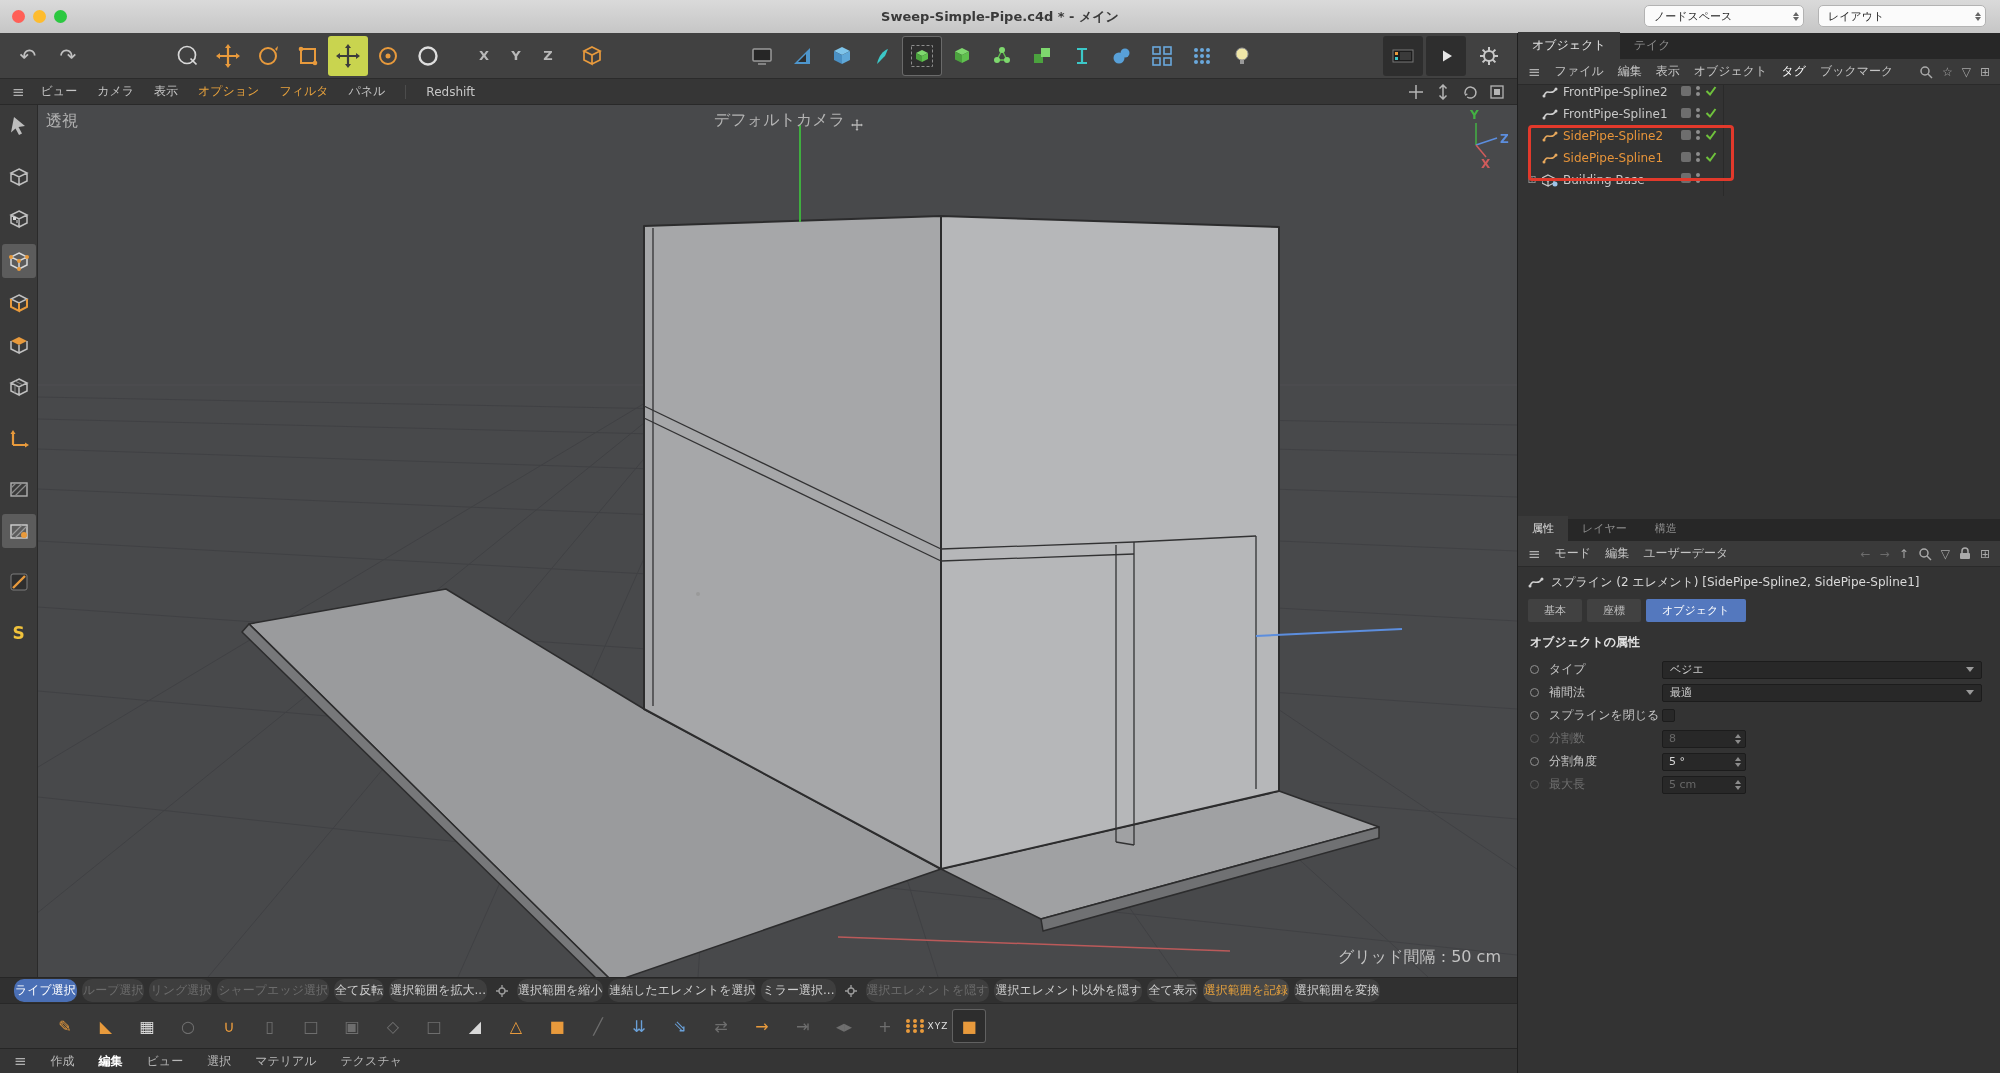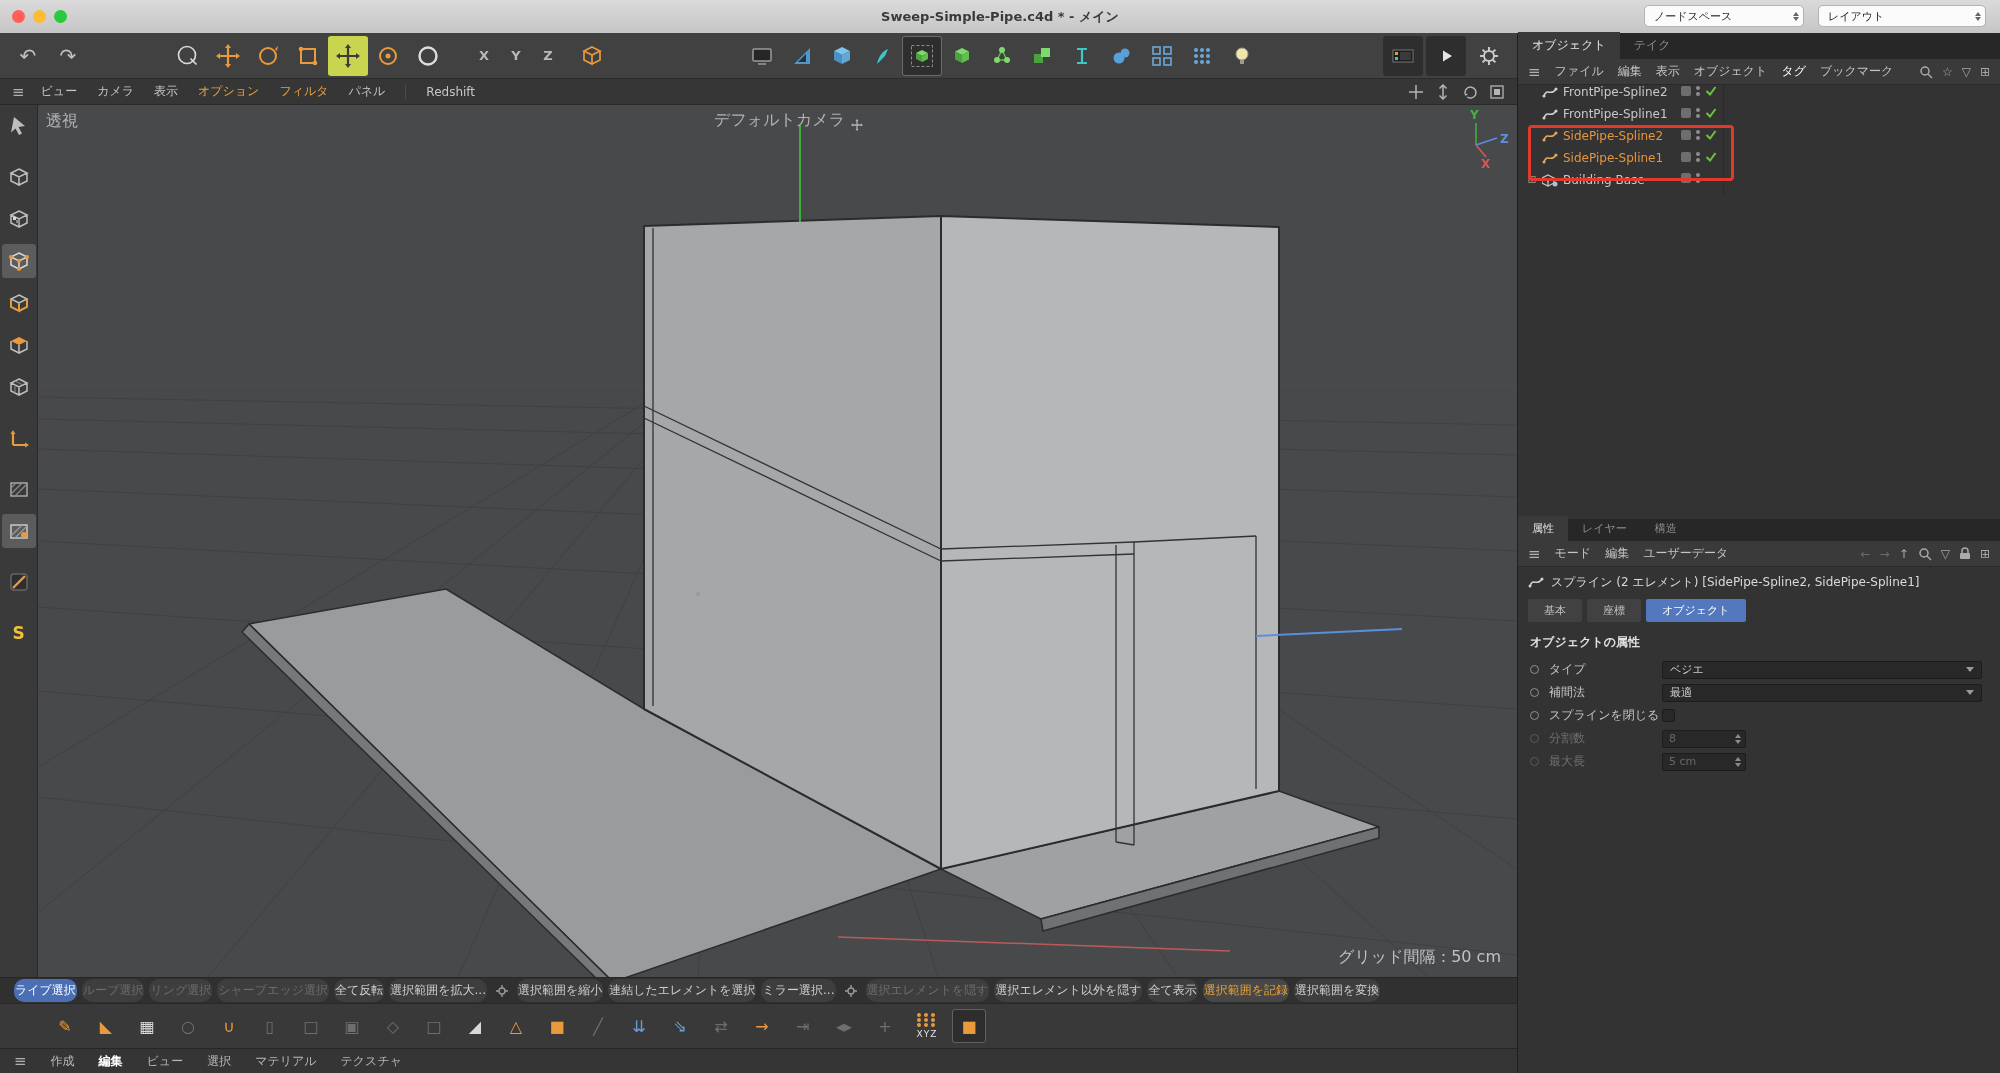--- a/index.html
+++ b/index.html
@@ -49,21 +49,21 @@
 #sel-toolbar{position:absolute;left:0;top:977px;width:1517px;height:26px;background:#303030;border-top:1px solid #262626;display:flex;align-items:center;gap:5px;padding:0 14px;box-sizing:border-box}
 .selbtn{background:#3e3e3e;border-radius:10px;padding:3px 1px;font-size:12px;color:#cfcfcf;white-space:nowrap;flex:0 0 auto}
 .selbtn.active{background:#4a6fb5;color:#fff}
 .selbtn.dim{color:#6c6c6c}
 .selbtn.record{background:#474747;color:#e8a23c}
 .gearbtn{width:20px;height:20px;display:flex;align-items:center;justify-content:center;flex:0 0 auto}
 #tools-row{position:absolute;left:0;top:1003px;width:1517px;height:45px;background:#393939;border-top:1px solid #282828;display:flex;align-items:center;gap:7px;padding:0 0 0 48px;box-sizing:border-box}
 .ti{width:34px;height:34px;display:flex;align-items:center;justify-content:center;font-size:16px;border-radius:3px;flex:0 0 auto}
 .ti.org{color:#e89a3c}.ti.dimc{color:#6e6e6e}.ti.blu{color:#6aa0d8}.ti.wht{color:#d8d8d8}
 .ti.pressed{background:#2d2d2d;box-shadow:0 0 0 1px #616161 inset}
-#xyz-widget{width:36px;height:38px;display:flex;flex-direction:column;align-items:center;justify-content:center;gap:2px;flex:0 0 auto}
+#xyz-widget{width:36px;height:38px;display:flex;flex-direction:row;align-items:center;justify-content:center;gap:2px;flex:0 0 auto}
 #xyz-widget .dots{display:grid;grid-template-columns:repeat(3,6px);gap:1px}
 #xyz-widget .dots i{width:4px;height:4px;border-radius:50%;background:#e89a3c}
 #xyz-widget .lbl{font-size:9px;color:#e2e2e2;letter-spacing:1px}
 #bottom-menubar{position:absolute;left:0;top:1048px;width:1517px;height:25px;background:#353535;border-top:1px solid #262626;display:flex;align-items:center;gap:24px;padding:0 14px;font-size:12px;color:#b8b8b8;box-sizing:border-box}
 #bottom-menubar .active{color:#fff;font-weight:bold}
 
 #right-panel{position:absolute;left:1517px;top:33px;width:483px;height:1040px;background:#333;border-left:1px solid #1f1f1f;box-sizing:border-box}
 #om{position:absolute;top:0;left:0;width:100%;height:486px;background:#333;border-bottom:1px solid #222}
 #om-tabs,#am-tabs{height:26px;background:#272727;display:flex;align-items:flex-end;font-size:12px}
 #am-tabs{height:22px;font-size:11px}
@@ -764,20 +764,31 @@
         <span class="adot"></span>
         <span class="am-label">分割数</span>
         <div class="nf">
           <span>8</span>
           <span class="stp">
               <i class="u"></i>
               <i class="d"></i>
             </span>
         </div>
       </div>
+      <div class="am-row">
+        <span class="adot"></span>
+        <span class="am-label">分割角度</span>
+        <div class="nf">
+          <span>5 °</span>
+          <span class="stp">
+              <i class="u"></i>
+              <i class="d"></i>
+            </span>
+        </div>
+      </div>
       <div class="am-row dis">
         <span class="adot"></span>
         <span class="am-label">最大長</span>
         <div class="nf">
           <span>5 cm</span>
           <span class="stp">
               <i class="u"></i>
               <i class="d"></i>
             </span>
         </div>

